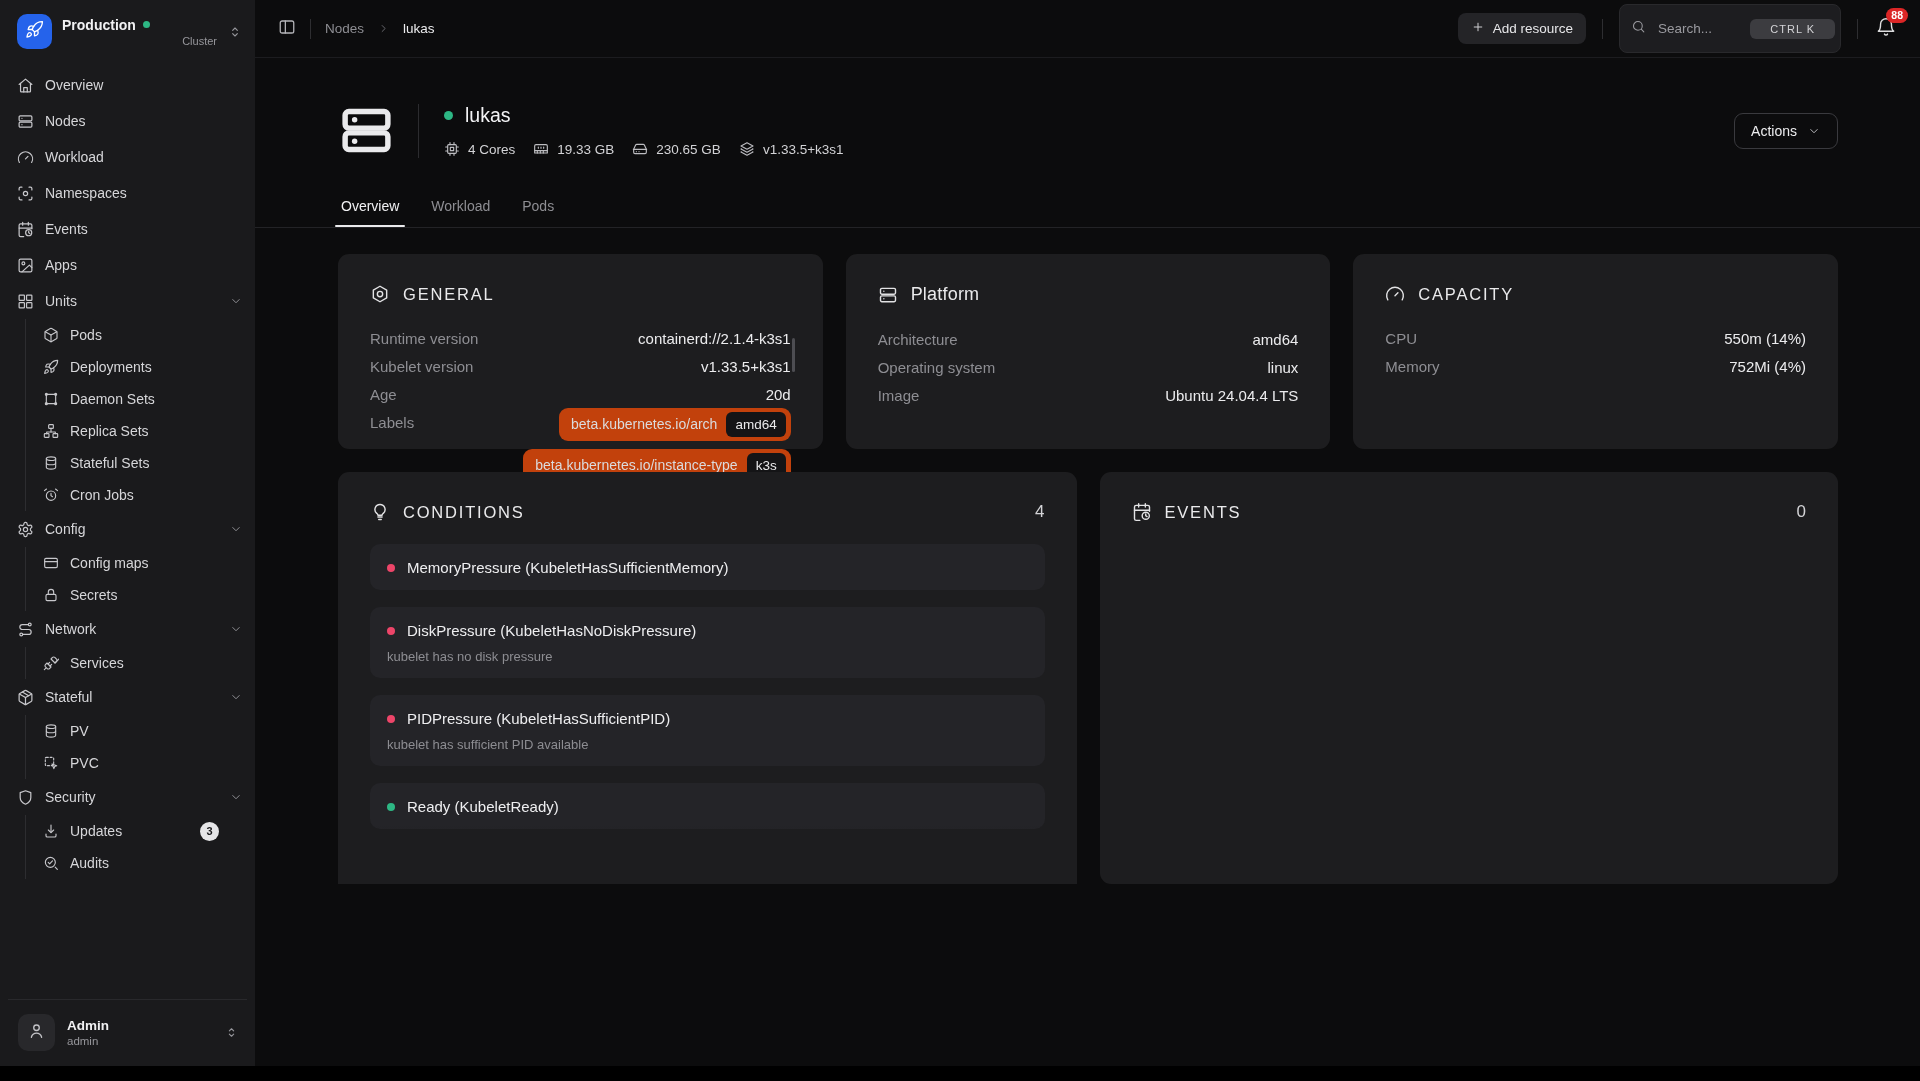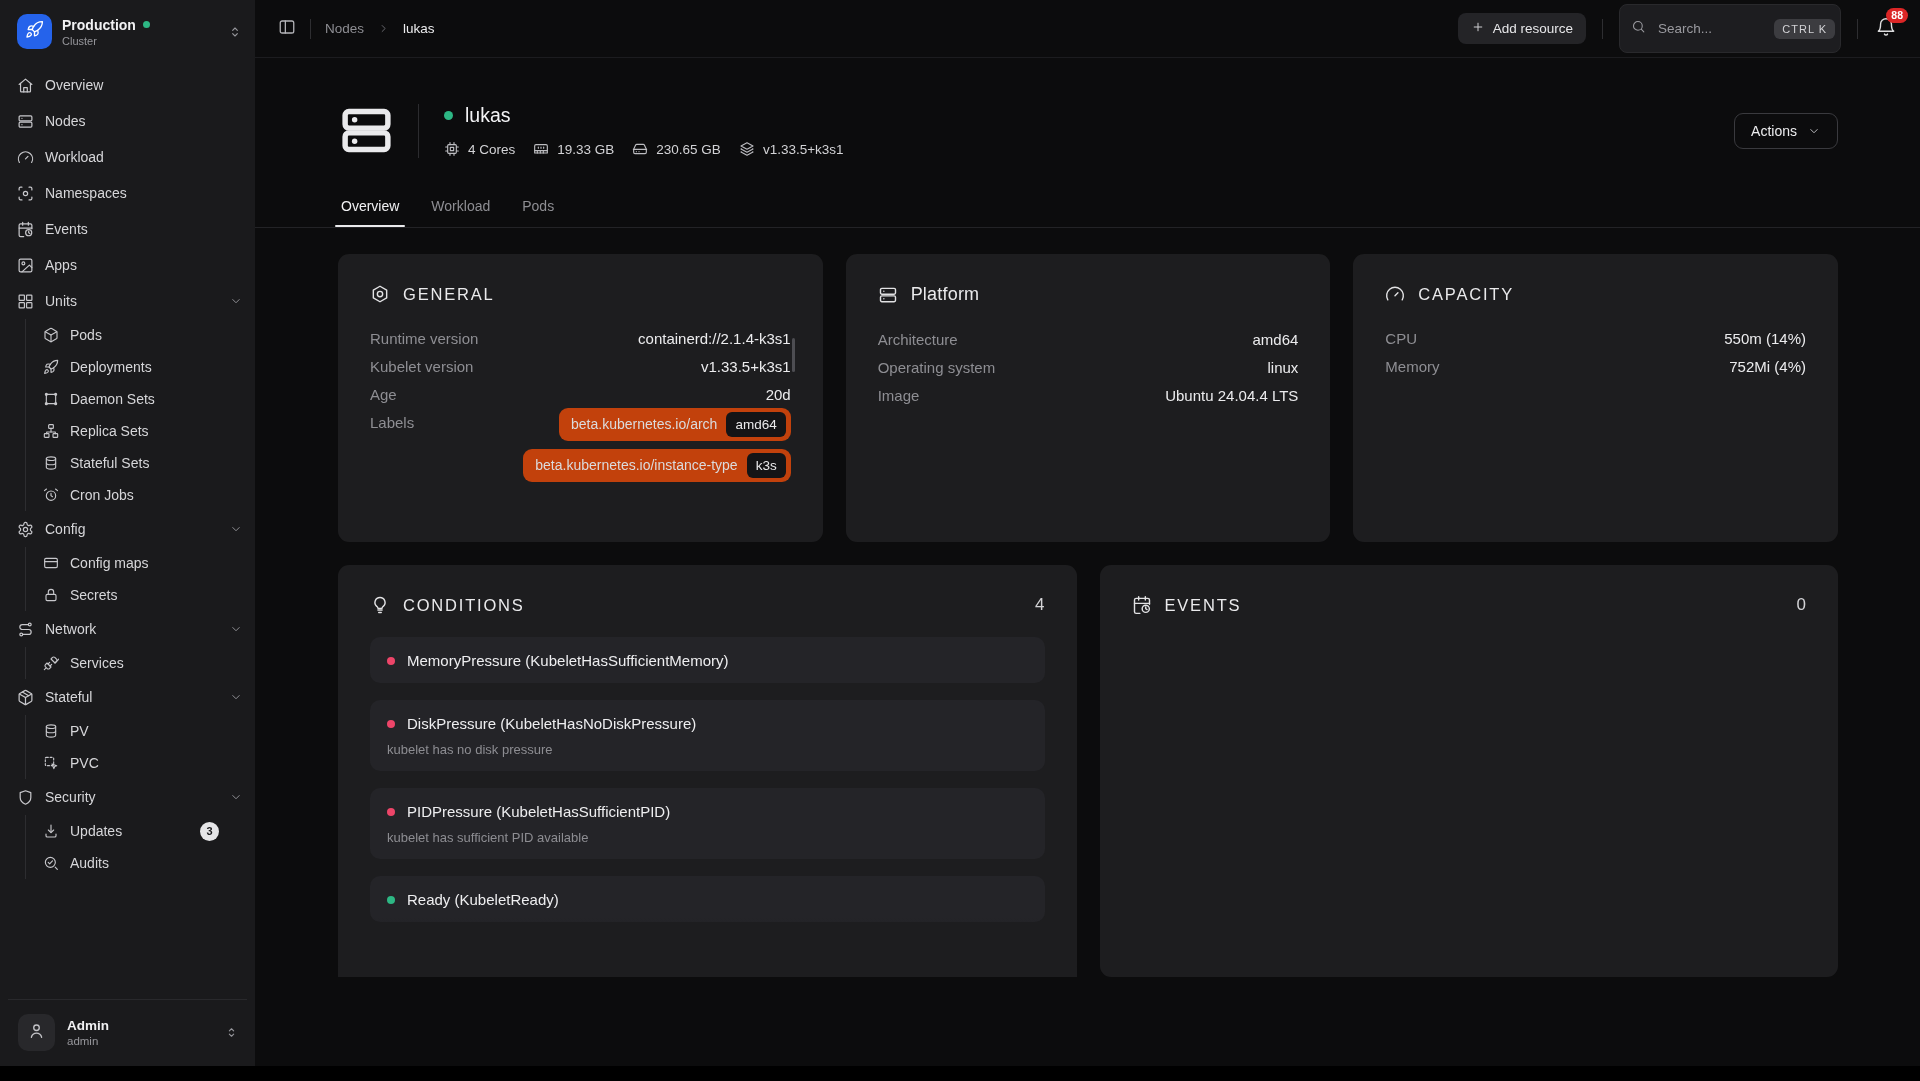--- a/index.html
+++ b/index.html
@@ -12,21 +12,21 @@
   .app { display:flex; height:1066px; background:#0c0c0d; }
 
   
   .sidebar { width:255px; flex-shrink:0; background:#1a1a1c; display:flex; flex-direction:column; }
   .cluster { display:flex; align-items:center; gap:10px; padding:14px 12px 10px 17px; cursor:pointer; }
   .logo { width:35px; height:35px; border-radius:10px; background:#2563eb; display:flex; align-items:center; justify-content:center; flex-shrink:0; }
   .logo svg { stroke:#fff; }
   .cluster-text { flex:1; min-width:0; }
   .cluster-name-row { display:flex; align-items:center; gap:7px; font-size:14px; font-weight:700; color:#f1f1f3; }
   .status-dot { width:7px; height:7px; border-radius:50%; }
-  .cluster-type { font-size:11px; color:#96969b; margin-top:2px; }
+  .cluster-type { font-size:11px; color:#96969b; margin-top:2px;text-align:right; }
   .chev { color:#96969b; display:flex; }
 
   .nav { flex:1; padding:8px 12px 0 17px; overflow:hidden; }
   .nav-item { display:flex; align-items:center; gap:11px; height:36px; font-size:14px; color:#d6d6d9; cursor:pointer; border-radius:7px; }
   .nav-children .nav-item { height:32px; }
   .nav-icon { display:flex; color:#c7c7cb; flex-shrink:0; }
   .nav-label { white-space:nowrap; }
   .nav-children { border-left:1px solid #2d2d30; margin-left:8px; padding-left:17px; }
   .nav-badge { margin-left:auto; margin-right:24px; min-width:19px; height:19px; padding:0 5px; border-radius:10px; background:#e6e6e8; color:#1a1a1c; font-size:11px; font-weight:700; display:flex; align-items:center; justify-content:center; }
   .nav-chev { margin-left:auto; color:#8f8f94; display:flex; }
@@ -49,21 +49,21 @@
   .crumb-muted { color:#8e8e93; cursor:pointer; }
   .crumb-sep { color:#6e6e73; display:flex; }
   .crumb-current { color:#ececee; }
   .tb-right { display:flex; align-items:center; gap:16px; }
   .add-btn { display:flex; align-items:center; gap:8px; height:31px; padding:0 13px; border:none; border-radius:8px; background:#242427; color:#e7e7e9; font-size:13.5px; font-family:inherit; cursor:pointer; }
   .add-btn .i { color:#cfcfd3; }
   .searchbox { display:flex; align-items:center; gap:10px; width:222px; height:49px; padding:0 5px 0 11px; border-radius:8px; background:#1d1d20; border:1px solid #29292c; cursor:text; }
   .searchbox .i { color:#9a9a9f; }
   .search-input { flex:1; min-width:0; background:transparent; border:none; outline:none; color:#d8d8db; font-size:13.5px; font-family:inherit; }
   .search-input::placeholder { color:#9a9a9f; }
-  .kbd { background:#3c3c40; border-radius:6px; padding:4px 8px; font-size:11px; letter-spacing:1px; color:#d3d3d6; white-space:nowrap; }
+  .kbd { background:#3c3c40; border-radius:6px; padding:4px 20px; font-size:11px; letter-spacing:1px; color:#d3d3d6; white-space:nowrap; }
   .bell-wrap { position:relative; display:flex; margin-left:2px; cursor:pointer; color:#dededf; }
   .bell-badge { position:absolute; top:-9px; right:-12px; background:#dc2626; color:#fff; font-size:10.5px; font-weight:700; border-radius:9px; padding:2.5px 5px; line-height:1; }
 
   .content { flex:1; padding:44px 82px 0 83px; overflow:hidden; }
 
   .node-header { display:flex; align-items:center; }
   .node-icon-big { display:flex; color:#eaeaec; }
   .node-icon-big svg { stroke-width:2.3; }
   .node-divider { width:1px; height:54px; background:#2c2c2f; margin:0 25px 0 23px; }
   .node-title-row { display:flex; align-items:center; gap:12px; }
@@ -77,21 +77,21 @@
 
   .tabs { display:flex; gap:26px; margin-top:39px; }
   .tab { position:relative; padding:0 3px 13px; font-size:14px; color:#8e8e93; cursor:pointer; }
   .tab.active { color:#f1f1f3; }
   .tab.active::after { content:""; position:absolute; left:-3px; right:-3px; bottom:0; height:2px; border-radius:2px; background:#eaeaec; }
   .tabs-divider { height:1px; background:#232326; margin:0 -82px 0 -83px; }
 
   .grid-row1 { display:grid; grid-template-columns:repeat(3,1fr); gap:23px; margin-top:26px; }
   .grid-row2 { display:grid; grid-template-columns:repeat(2,1fr); gap:23px; margin-top:23px; }
   .card { background:#1d1d1f; border-radius:11px; padding:30px 32px; position:relative; }
-  .card.h1 { height:288px; }
+  .card.h1 { height:195px; }
   .card.h2 { height:412px; }
   .card-head { display:flex; align-items:center; gap:13px; color:#eaeaec; }
   .card-head .i { display:flex; color:#e2e2e4; }
   .card-title.caps { font-size:16.5px; letter-spacing:1.8px; font-weight:500; }
   .card-title.normal { font-size:18px; letter-spacing:0.2px; font-weight:500; }
   .card-count { margin-left:auto; font-size:17px; color:#d3d3d6; }
 
   .info-rows { margin-top:25px; display:flex; flex-direction:column; gap:9px; }
   .info-row { display:flex; justify-content:space-between; align-items:flex-start; font-size:15px; line-height:19px; }
   .info-label { color:#8e8e93; }

